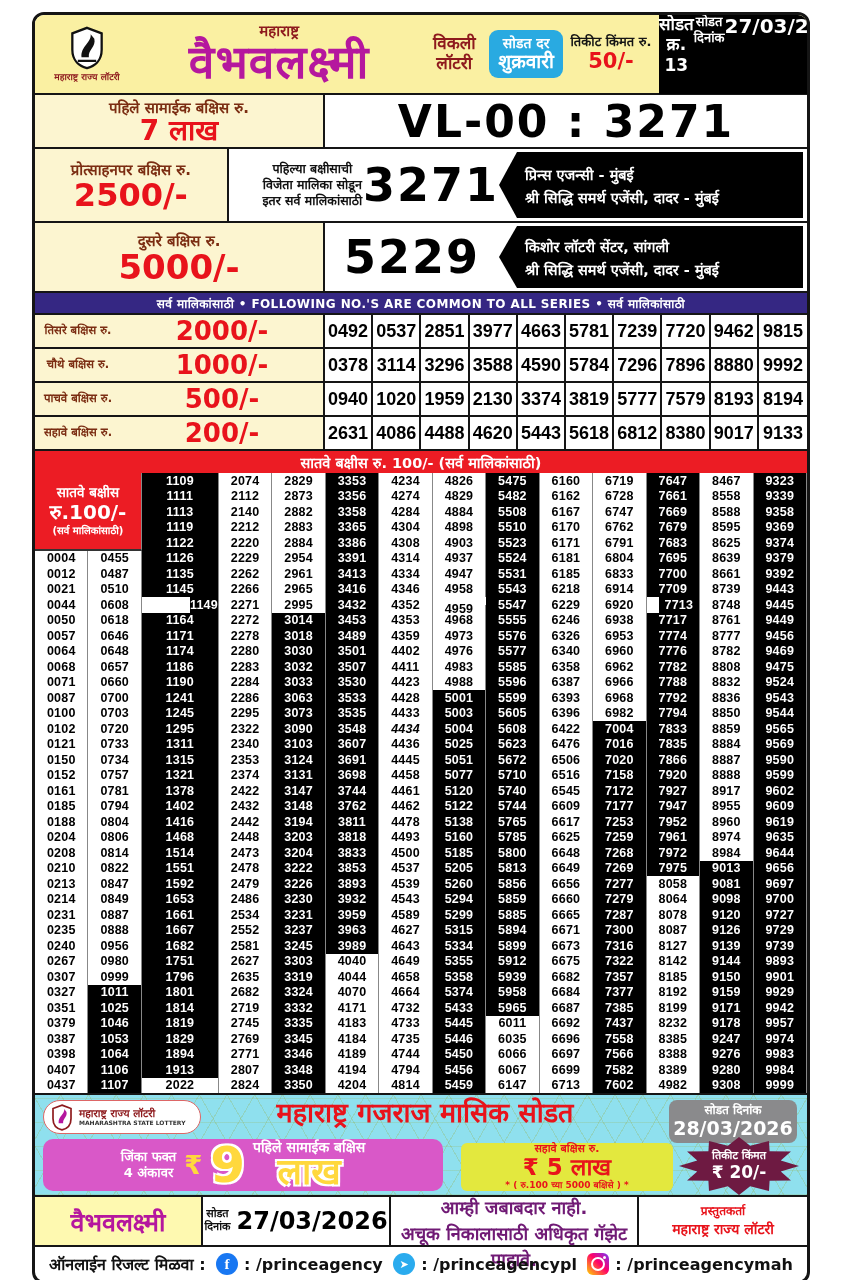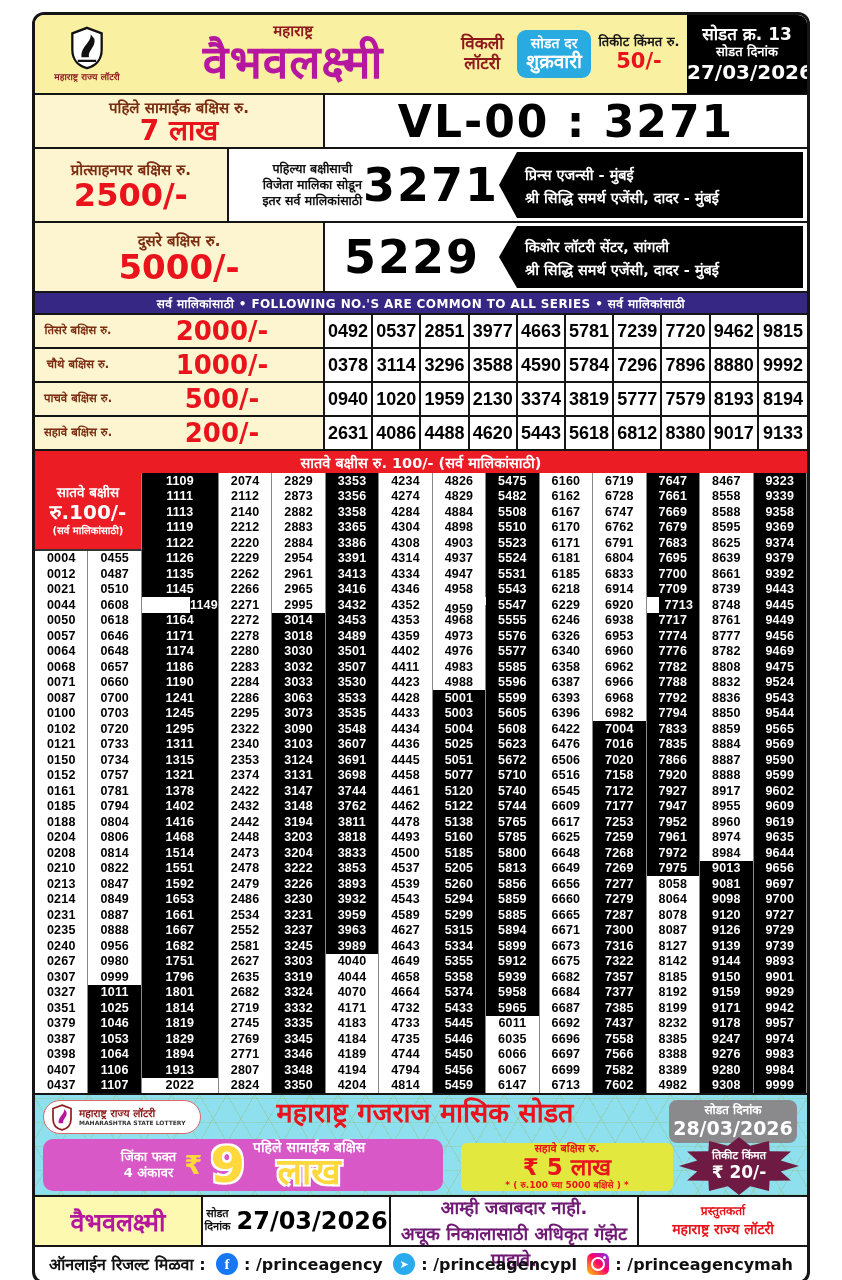--- a/index.html
+++ b/index.html
@@ -13,21 +13,21 @@
   .titleblk{flex:1;text-align:center;line-height:1;}
   .state{font-size:15px;font-weight:bold;color:#8E1A1D;}
   .title{font-size:46px;font-weight:800;color:#B5179E;letter-spacing:1px;}
   .weekly{width:58px;text-align:center;font-size:17px;font-weight:800;color:#8E1A1D;line-height:1.15;}
   .daybox{background:#29AAE1;color:#fff;border-radius:9px;padding:5px 9px;text-align:center;line-height:1.15;}
   .daybox .l1{font-size:14px;font-weight:bold;}
   .daybox .l2{font-size:19px;font-weight:800;}
   .pricetag{width:84px;text-align:center;line-height:1.1;}
   .pricetag .pl{font-size:13px;font-weight:800;color:#151515;}
   .pricetag .pv{font-size:21px;font-weight:800;color:#E8131B;}
-  .drawbox{background:#000;color:#fff;height:80px;width:120px;text-align:center;display:flex;flex-direction:column;justify-content:center;line-height:1.2;}
+  .drawbox{background:#000;color:#fff;height:80px;width:148px;text-align:center;display:flex;flex-direction:row;justify-content:flex-start;line-height:1.2;}
   .drawbox .d1{font-size:17px;font-weight:800;}
   .drawbox .d2{font-size:13px;font-weight:bold;}
   .drawbox .d3{font-size:20px;font-weight:800;}
   
   .row{display:flex;align-items:stretch;}
   .leftcell{width:290px;box-sizing:border-box;background:#FCF5D0;border-right:2px solid #151515;text-align:center;display:flex;flex-direction:column;justify-content:center;}
   .lbl{font-size:15px;font-weight:800;color:#7b2d12;}
   .amt{font-weight:800;color:#E8131B;line-height:1;}
   .r1{height:52px;}
   .r1 .big{flex:1;display:flex;align-items:center;justify-content:center;font-size:44px;font-weight:800;color:#000;letter-spacing:2px;}
@@ -509,21 +509,21 @@
       <div class="gcell" style="grid-area: 7 / 7;">4334</div>
       <div class="gcell" style="grid-area: 8 / 7;">4346</div>
       <div class="gcell" style="grid-area: 9 / 7;">4352</div>
       <div class="gcell" style="grid-area: 10 / 7;">4353</div>
       <div class="gcell" style="grid-area: 11 / 7;">4359</div>
       <div class="gcell" style="grid-area: 12 / 7;">4402</div>
       <div class="gcell" style="grid-area: 13 / 7;">4411</div>
       <div class="gcell" style="grid-area: 14 / 7;">4423</div>
       <div class="gcell" style="grid-area: 15 / 7;">4428</div>
       <div class="gcell" style="grid-area: 16 / 7;">4433</div>
-      <div class="gcell" style="grid-area: 17 / 7;">4434</div>
+      <div class="gcell" style="grid-area: 17 / 7; font-style: italic;">4434</div>
       <div class="gcell" style="grid-area: 18 / 7;">4436</div>
       <div class="gcell" style="grid-area: 19 / 7;">4445</div>
       <div class="gcell" style="grid-area: 20 / 7;">4458</div>
       <div class="gcell" style="grid-area: 21 / 7;">4461</div>
       <div class="gcell" style="grid-area: 22 / 7;">4462</div>
       <div class="gcell" style="grid-area: 23 / 7;">4478</div>
       <div class="gcell" style="grid-area: 24 / 7;">4493</div>
       <div class="gcell" style="grid-area: 25 / 7;">4500</div>
       <div class="gcell" style="grid-area: 26 / 7;">4537</div>
       <div class="gcell" style="grid-area: 27 / 7;">4539</div>

